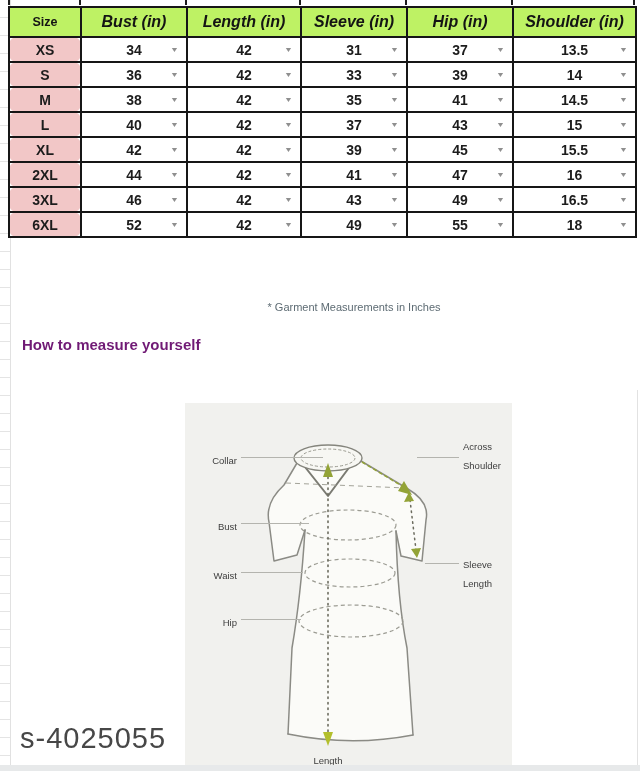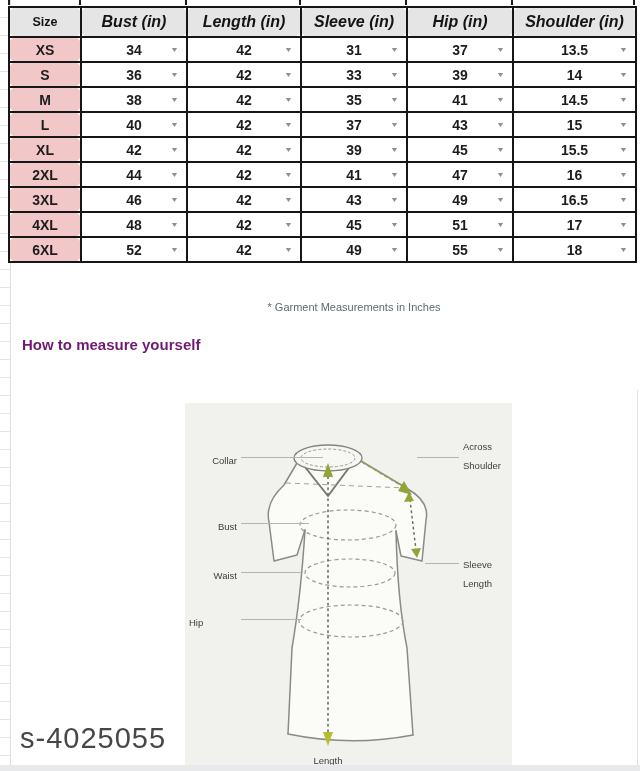--- a/index.html
+++ b/index.html
@@ -23,22 +23,22 @@
   table.size-chart {
     position:absolute; left:8px; top:6px; width:627px;
     border-collapse:collapse; table-layout:fixed;
     background:#ffffff;
   }
   table.size-chart th, table.size-chart td {
     border:2px solid #161616; text-align:center; vertical-align:middle;
     overflow:hidden; white-space:nowrap;
   }
   table.size-chart th {
-    height:30px; background:#e5e5e5; color:#141414;
-    font-weight:bold; font-style:italic; font-size:16px;border-radius:8px;
+    height:30px; background:#bef264; color:#141414;
+    font-weight:bold; font-style:italic; font-size:16px;
   }
   table.size-chart th.size-h { font-style:normal; font-size:12.5px; }
   table.size-chart td { height:25px; font-weight:bold; font-size:14px;border-radius:8px; }
   td.size-cell { background:#f2c7c7; font-size:13px; }
   td.val-cell { position:relative; background:#ffffff; }
   td.val-cell .caret {
     position:absolute; right:7px; top:50%; transform:translateY(-58%) scaleY(.8);
     font-size:9px; color:#8f8f8f; font-style:normal; font-weight:normal;
   }
   .footnote {
@@ -149,28 +149,20 @@
     </tr>
     <tr>
       <td class="size-cell">3XL</td>
       <td class="val-cell"><span>46</span><span class="caret">▼</span></td>
       <td class="val-cell"><span>42</span><span class="caret">▼</span></td>
       <td class="val-cell"><span>43</span><span class="caret">▼</span></td>
       <td class="val-cell"><span>49</span><span class="caret">▼</span></td>
       <td class="val-cell"><span>16.5</span><span class="caret">▼</span></td>
     </tr>
     <tr>
-      <td class="size-cell">4XL</td>
-      <td class="val-cell"><span>48</span><span class="caret">▼</span></td>
-      <td class="val-cell"><span>42</span><span class="caret">▼</span></td>
-      <td class="val-cell"><span>45</span><span class="caret">▼</span></td>
-      <td class="val-cell"><span>51</span><span class="caret">▼</span></td>
-      <td class="val-cell"><span>17</span><span class="caret">▼</span></td>
-    </tr>
-    <tr>
       <td class="size-cell">6XL</td>
       <td class="val-cell"><span>52</span><span class="caret">▼</span></td>
       <td class="val-cell"><span>42</span><span class="caret">▼</span></td>
       <td class="val-cell"><span>49</span><span class="caret">▼</span></td>
       <td class="val-cell"><span>55</span><span class="caret">▼</span></td>
       <td class="val-cell"><span>18</span><span class="caret">▼</span></td>
     </tr>
   </tbody>
 </table>
 
@@ -213,21 +205,21 @@
 
   <div class="diag-label" style="left:4px; top:48px; width:48px; text-align:right;">Collar</div>
   <div class="leader" style="left:56px; top:54px; width:82px;"></div>
 
   <div class="diag-label" style="left:4px; top:114px; width:48px; text-align:right;">Bust</div>
   <div class="leader" style="left:56px; top:120px; width:68px;"></div>
 
   <div class="diag-label" style="left:4px; top:163px; width:48px; text-align:right;">Waist</div>
   <div class="leader" style="left:56px; top:169px; width:62px;"></div>
 
-  <div class="diag-label" style="left:4px; top:210px; width:48px; ">Hip</div>
+  <div class="diag-label" style="left:4px; top:210px; width:48px; text-align:right;">Hip</div>
   <div class="leader" style="left:56px; top:216px; width:60px;"></div>
 
   <div class="diag-label" style="left:278px; top:34px; width:46px;">Across Shoulder</div>
   <div class="leader" style="left:232px; top:54px; width:42px;"></div>
 
   <div class="diag-label" style="left:278px; top:152px; width:46px;">Sleeve Length</div>
   <div class="leader" style="left:240px; top:160px; width:34px;"></div>
 
   <div class="diag-label" style="left:113px; top:348px; width:60px; text-align:center;">Length</div>
 </div>

